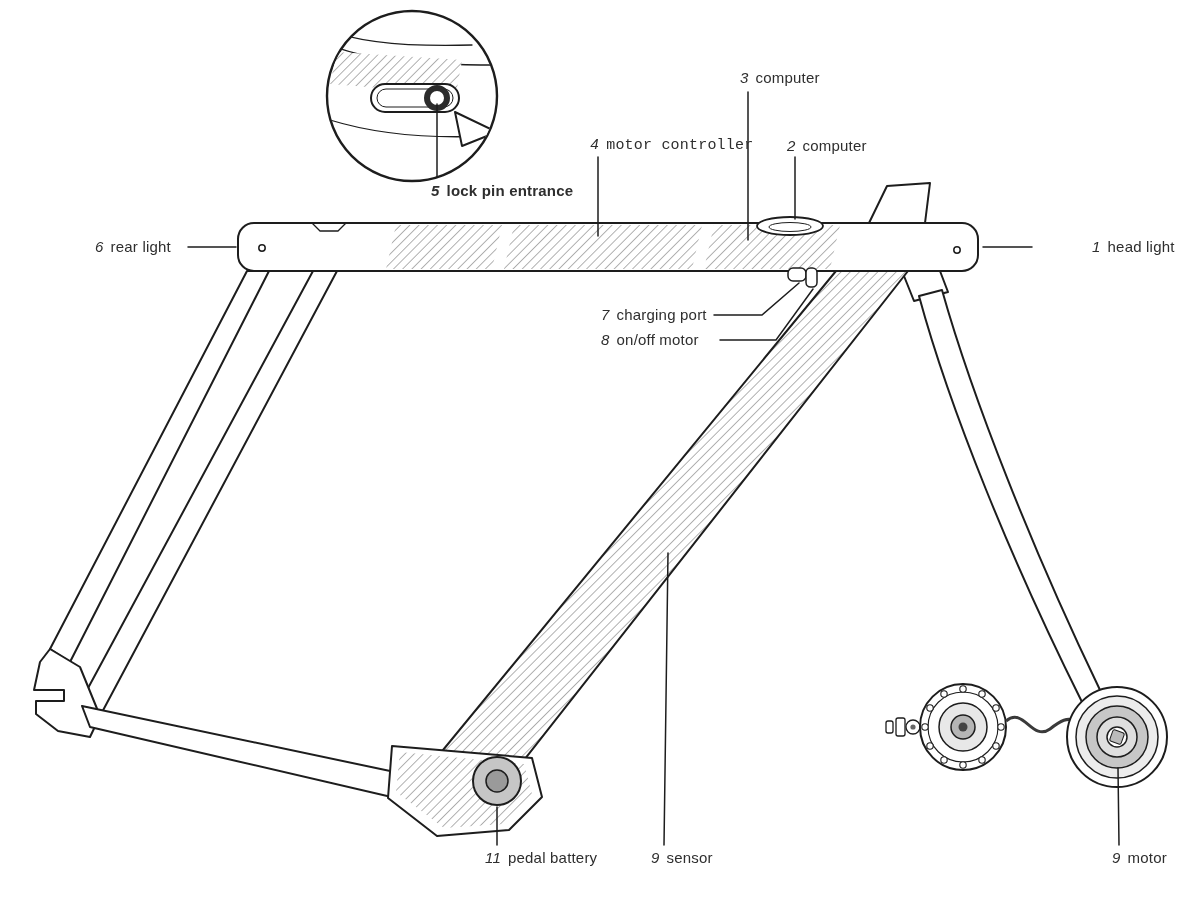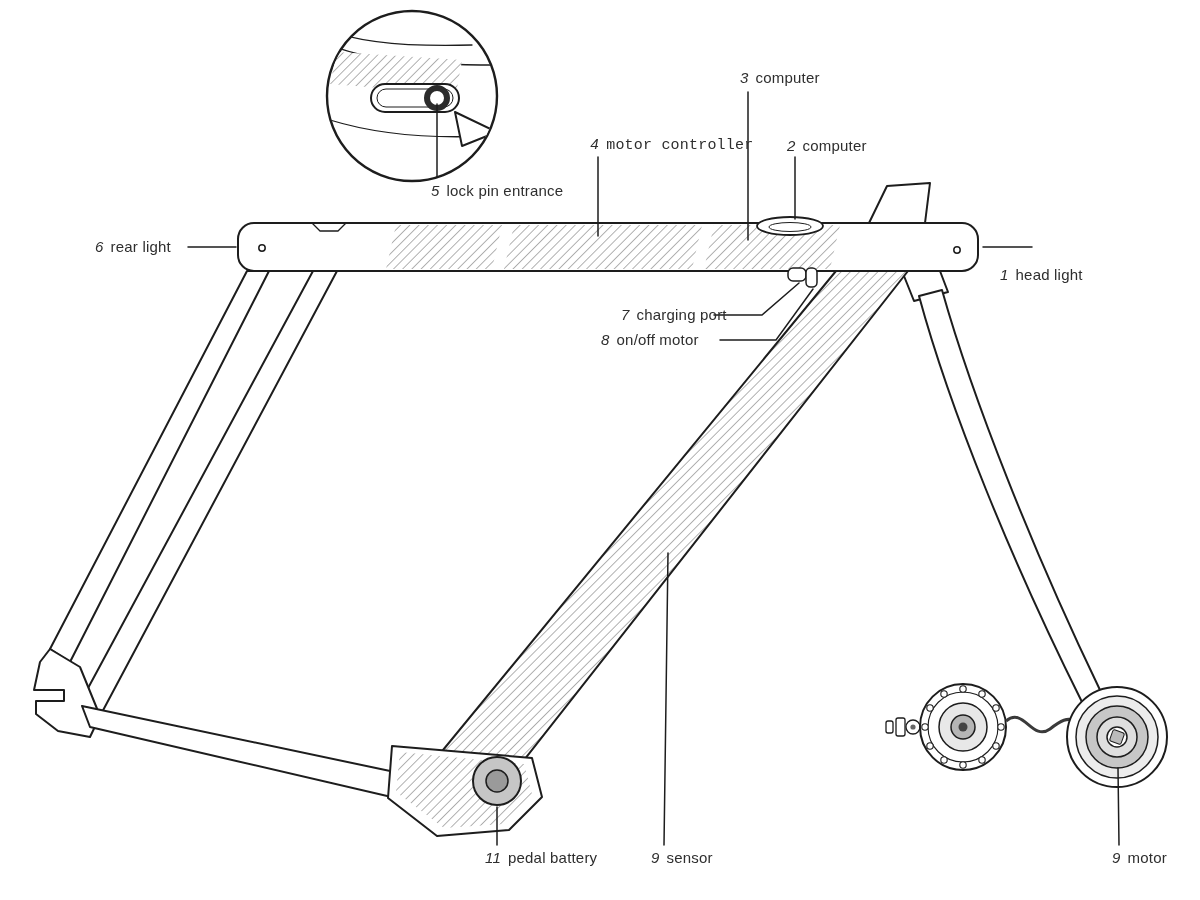--- a/index.html
+++ b/index.html
@@ -137,39 +137,39 @@
       <line class="leader" x1="188" y1="247" x2="236" y2="247"></line>
       <path class="leader" d="M714,315 L762,315 L799,283"></path>
       <path class="leader" d="M720,340 L776,340 L813,289"></path>
       <line class="leader" x1="497" y1="845" x2="497" y2="807"></line>
       <line class="leader" x1="664" y1="845" x2="668" y2="553"></line>
       <line class="leader" x1="1119" y1="845" x2="1118" y2="768"></line>
       <line class="leader" x1="437" y1="104" x2="437" y2="177"></line>
     </g>
   </svg>
 
-  <div class="label" style="left:1000px;top:238px;margin-top:28px;">
+  <div class="label" style="left:1092px;top:238px;">
     <span class="num">1</span><span>head light</span>
   </div>
   <div class="label" style="left:787px;top:137px;">
     <span class="num">2</span><span>computer</span>
   </div>
   <div class="label" style="left:740px;top:69px;">
     <span class="num">3</span><span>computer</span>
   </div>
   <div class="label" style="left:590px;top:137px;font-family:Liberation Mono, monospace;">
     <span class="num">4</span><span>motor controller</span>
   </div>
-  <div class="label" style="left:431px;top:182px;">
+  <div class="label" style="left:431px;top:182px;font-weight:bold;">
     <span class="num">5</span><span>lock pin entrance</span>
   </div>
   <div class="label" style="left:95px;top:238px;text-align:center;">
     <span class="num">6</span><span>rear light</span>
   </div>
-  <div class="label" style="left:601px;top:306px;margin-left:20px;">
+  <div class="label" style="left:601px;top:306px;">
     <span class="num">7</span><span>charging port</span>
   </div>
   <div class="label" style="left:601px;top:331px;">
     <span class="num">8</span><span>on/off motor</span>
   </div>
   <div class="label" style="left:1112px;top:849px;text-align:right;">
     <span class="num">9</span><span>motor</span>
   </div>
   <div class="label" style="left:651px;top:849px;">
     <span class="num">9</span><span>sensor</span>

